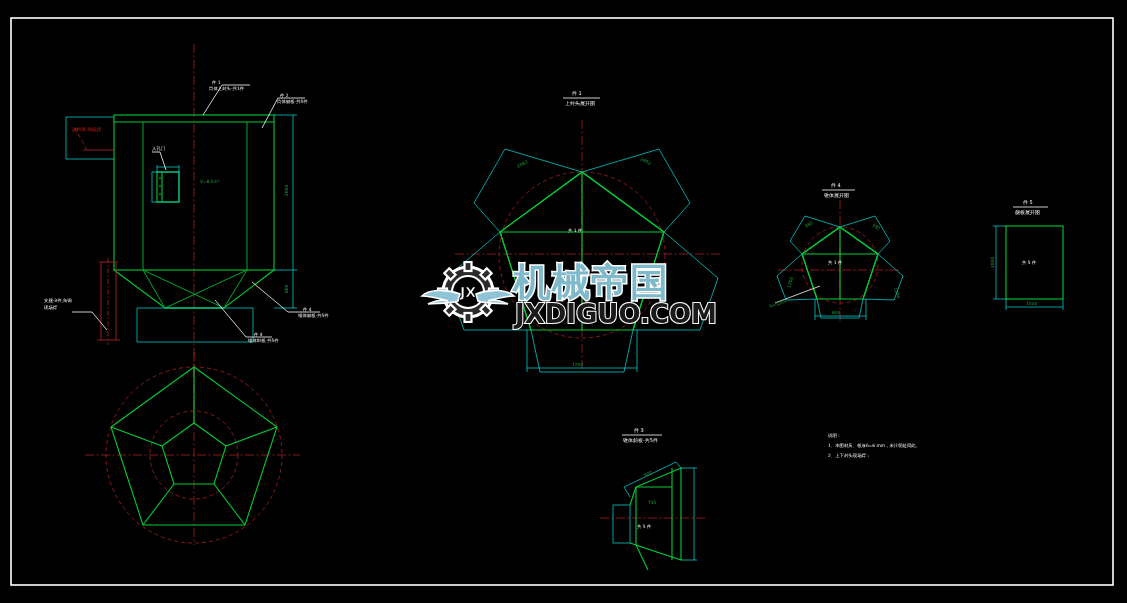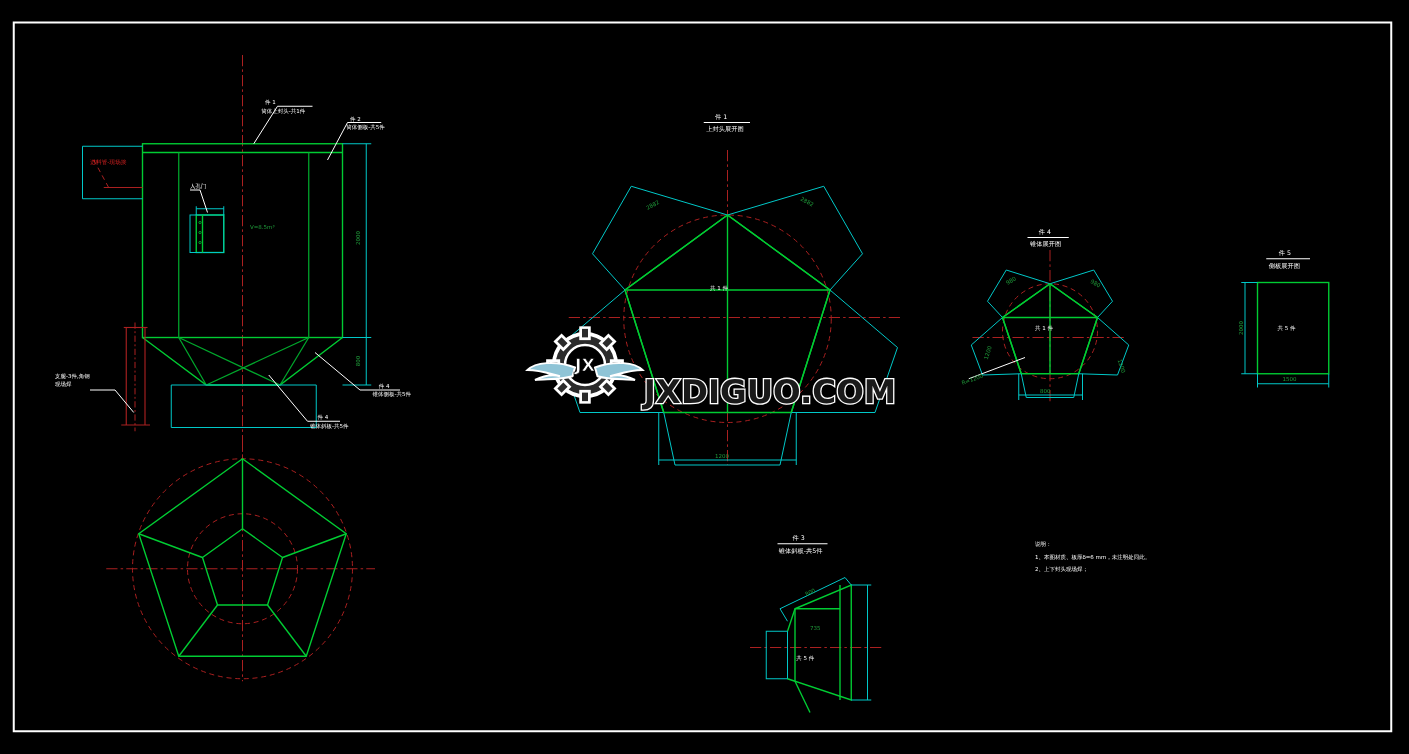--- a/index.html
+++ b/index.html
@@ -391,17 +391,18 @@
           <rect x="21" y="-3.5" width="9" height="7" transform="rotate(45)"></rect>
         </g>
         <circle r="16" fill="#000000" stroke="#ffffff" stroke-width="2"></circle>
 
         <path d="M-8,2 C-24,-4 -40,-2 -46,4 C-36,4 -28,7 -20,9 C-28,7 -34,9 -40,12 C-30,11 -20,12 -10,9 Z" fill="#8fc4d6" stroke="#ffffff" stroke-width="1.6"></path>
         <path d="M8,2 C24,-4 40,-2 46,4 C36,4 28,7 20,9 C28,7 34,9 40,12 C30,11 20,12 10,9 Z" fill="#8fc4d6" stroke="#ffffff" stroke-width="1.6"></path>
         <text x="0" y="5" text-anchor="middle" font-family="DejaVu Sans, sans-serif" font-size="14" font-weight="700" fill="#ffffff" stroke="#000000" stroke-width="0.6">JX</text>
       </g>
     </svg>
     <div class="wm-text">
+      <div class="wm-cn">机械帝国</div>
       <div class="wm-en">JXDIGUO.COM</div>
     </div>
   </div>
 
 </div>
 
 </body></html>

